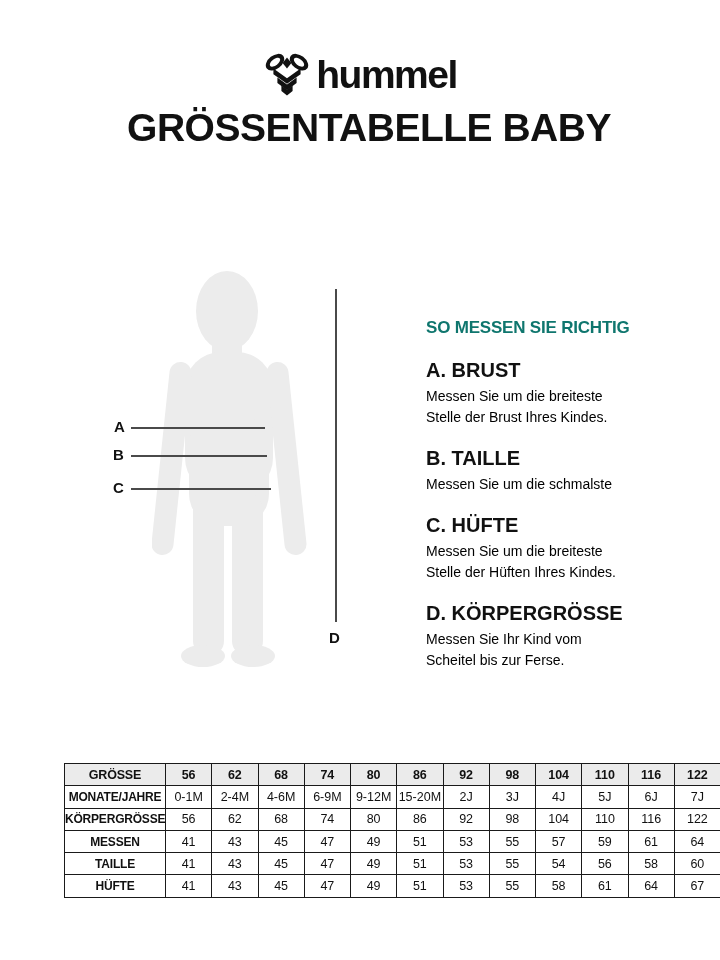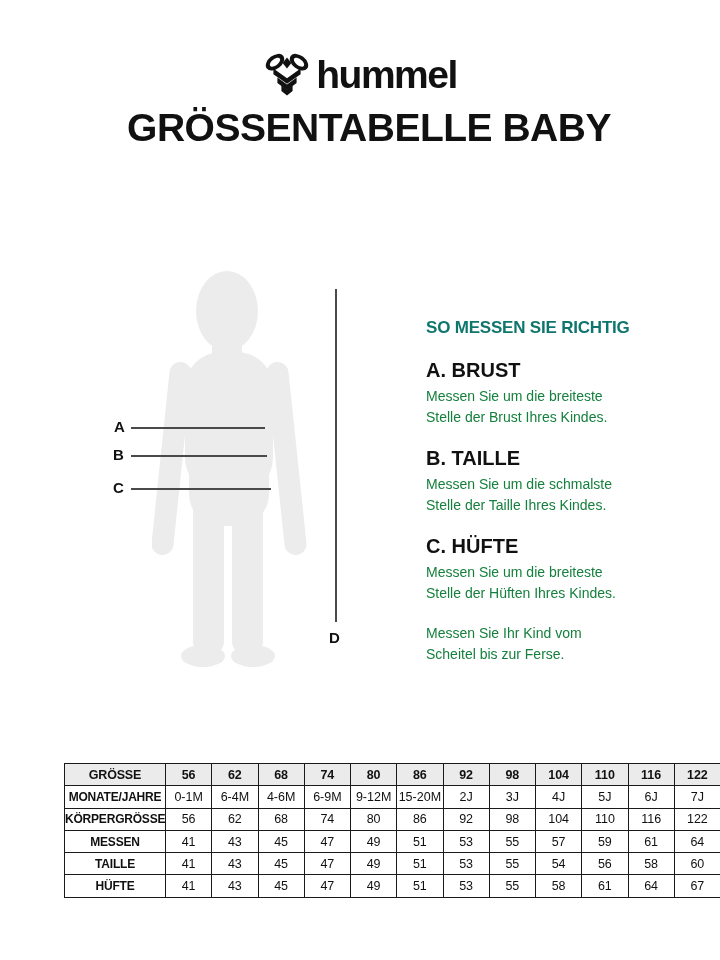--- a/index.html
+++ b/index.html
@@ -46,21 +46,21 @@
   .label-d { left:329px; top:630px; }
 
   
   .instructions { position:absolute; left:426px; top:318px; width:262px; }
   .instructions-heading {
     font-size:17px; font-weight:800; letter-spacing:-0.2px;
     color:#0f766e; margin-bottom:21px;
   }
   .instr-section { margin-bottom:19px; }
   .instr-title { font-size:20px; font-weight:800; color:#111; margin-bottom:4px; }
-  .instr-line { font-size:14px; line-height:21px; color:#15803d; }
+  .instr-line { font-size:14px; line-height:21px; color:#000000; }
 
   
   .table-wrap { position:absolute; left:32px; top:763px; width:656px;margin-left:32px; }
   table.size-table {
     width:656px; border-collapse:collapse; table-layout:fixed;
   }
   .size-table td, .size-table th {
     border:1px solid #1a1a1a; height:22.3px; padding:0;
     text-align:center; vertical-align:middle;
     font-size:12.5px; font-weight:normal; color:#111;
@@ -134,30 +134,30 @@
 
     <div class="instr-section">
       <div class="instr-title">A. BRUST</div>
       <div class="instr-line">Messen Sie um die breiteste</div>
       <div class="instr-line">Stelle der Brust Ihres Kindes.</div>
     </div>
 
     <div class="instr-section">
       <div class="instr-title">B. TAILLE</div>
       <div class="instr-line">Messen Sie um die schmalste</div>
-      <div class="instr-line">Stelle der Taille Ihres Kindes.</div>
     </div>
 
     <div class="instr-section">
       <div class="instr-title">C. HÜFTE</div>
       <div class="instr-line">Messen Sie um die breiteste</div>
       <div class="instr-line">Stelle der Hüften Ihres Kindes.</div>
     </div>
 
     <div class="instr-section">
+      <div class="instr-title">D. KÖRPERGRÖSSE</div>
       <div class="instr-line">Messen Sie Ihr Kind vom</div>
       <div class="instr-line">Scheitel bis zur Ferse.</div>
     </div>
   </div>
 
   <div class="table-wrap">
     <table class="size-table">
       <colgroup>
         <col style="width:101px">
         <col span="12" style="width:46.25px">
@@ -174,21 +174,21 @@
             <td>92</td>
             <td>98</td>
             <td>104</td>
             <td>110</td>
             <td>116</td>
             <td>122</td>
           </tr>
           <tr>
             <th class="row-label">MONATE/JAHRE</th>
             <td>0-1M</td>
-            <td>6-4M</td>
+            <td>2-4M</td>
             <td>4-6M</td>
             <td>6-9M</td>
             <td>9-12M</td>
             <td>15-20M</td>
             <td>2J</td>
             <td>3J</td>
             <td>4J</td>
             <td>5J</td>
             <td>6J</td>
             <td>7J</td>

